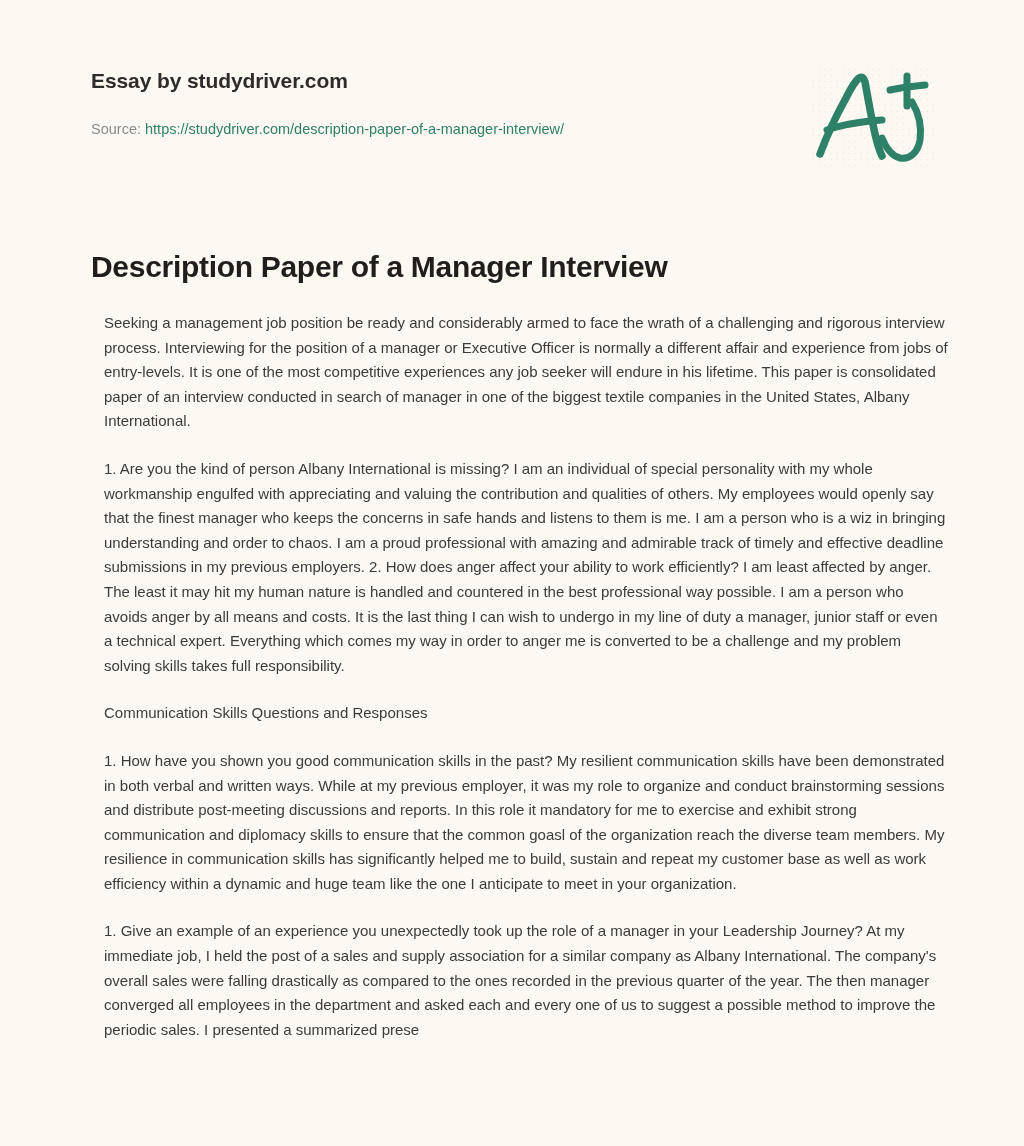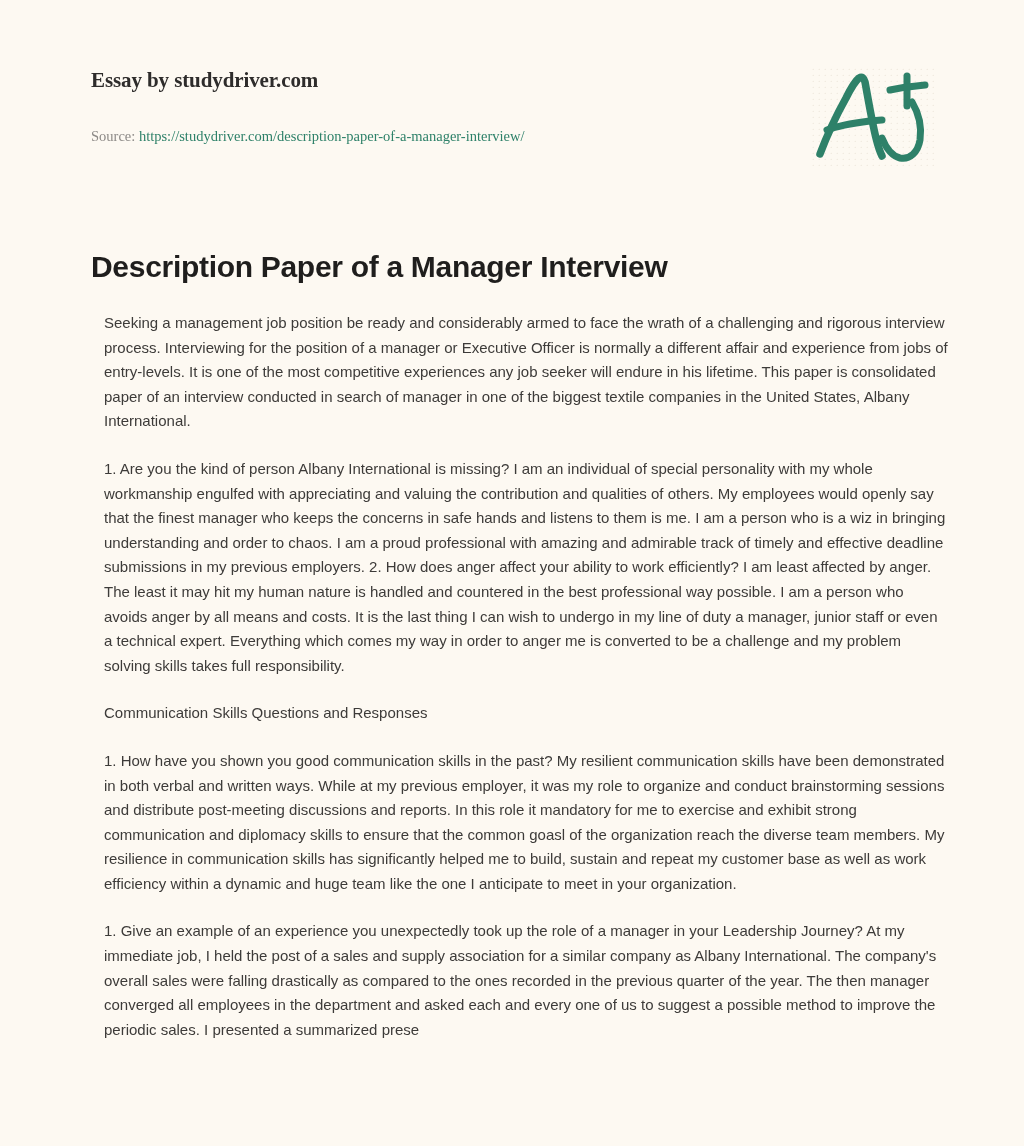--- a/index.html
+++ b/index.html
@@ -24,42 +24,40 @@
     overflow: hidden;
     box-sizing: border-box;
   }
 
   
   .header {
     position: relative;
     padding: 0 118px;
     height: 200px;
     box-sizing: border-box;
-    font-family: Liberation Serif, serif;
   }
 
   .essay-by {
     position: absolute;
     left: 91px;
     top: 68px;
     font-size: 21px;
     font-weight: bold;
     color: #2e2c2b;
     letter-spacing: -0.1px;
     line-height: 1.2;
   }
 
   .source-line {
     position: absolute;
     left: 91px;
     top: 119px;
     font-size: 14.5px;
     line-height: 1.4;
     white-space: nowrap;
-    margin-top: 7px;
   }
   .source-label {
     color: #8d8a87;
   }
   .source-url {
     color: #2e8169;
     text-decoration: none;
   }
 
   

